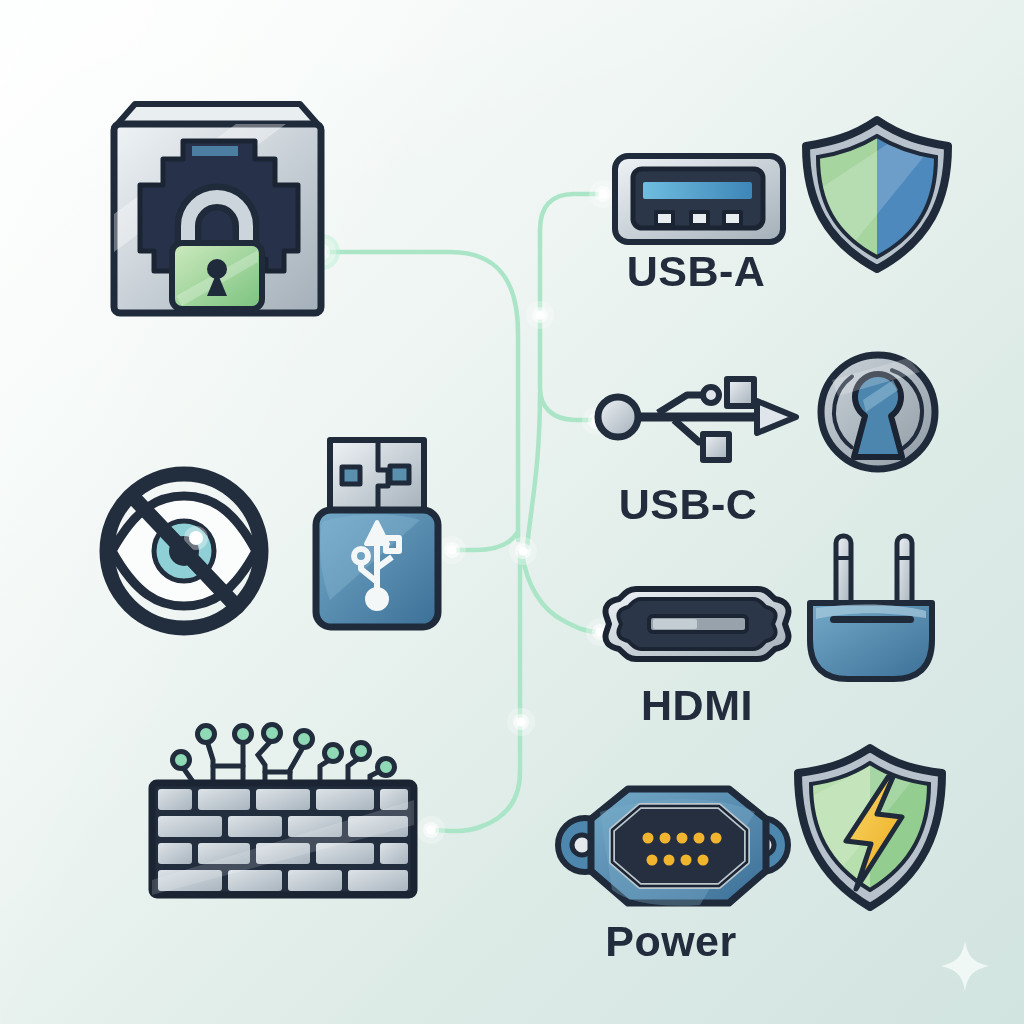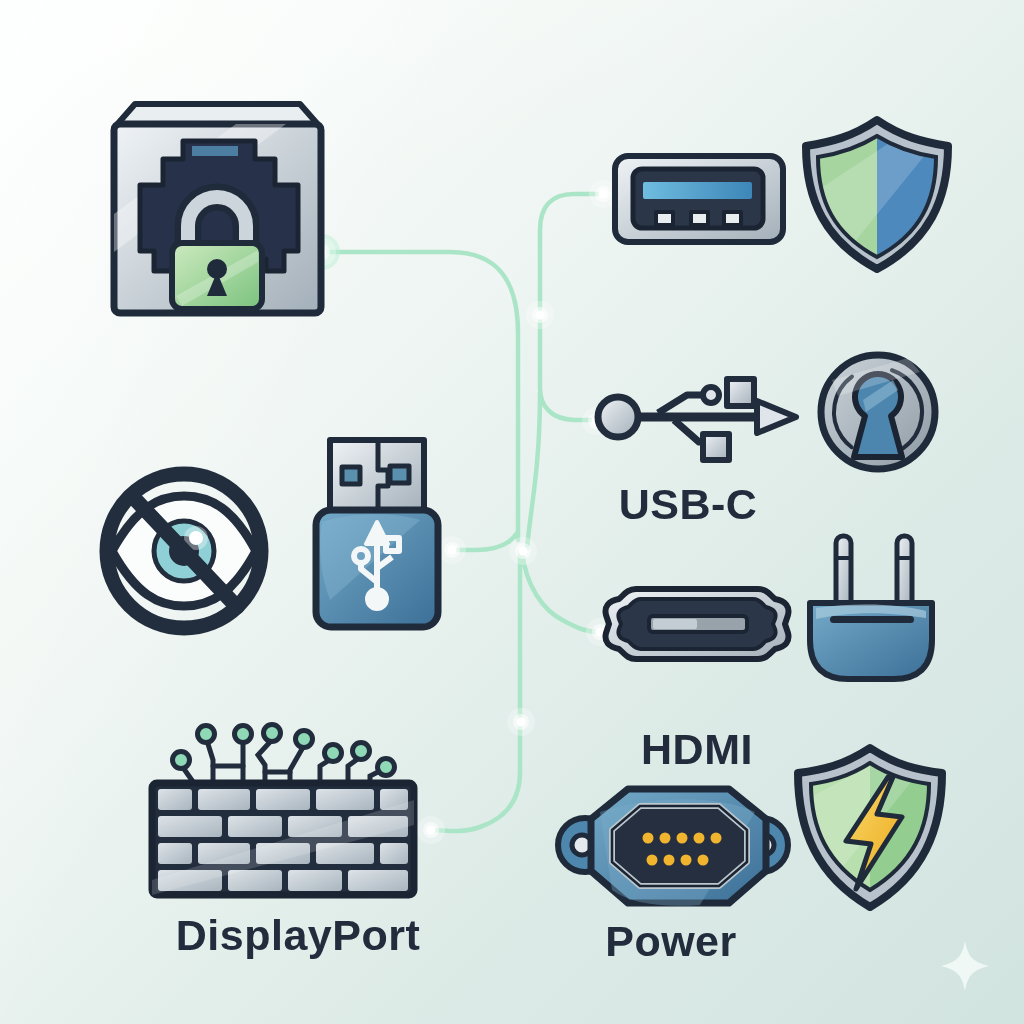--- a/index.html
+++ b/index.html
@@ -261,17 +261,17 @@
       <rect x="870" y="755" width="70" height="140" fill="#93cd90"></rect>
       <path d="M805,800 L920,740 H945 L820,895 Z" fill="#ffffff" opacity="0.18"></path>
     </g>
     <path d="M870,763 C892,777 910,781 929,784 C929,828 913,864 870,890 C827,864 811,828 811,784 C830,781 848,777 870,763 Z" fill="none" stroke="#1f2a3a" stroke-width="4"></path>
     <path d="M888,777 L846,841 L871,844 L856,889 L902,817 L877,814 L893,777 Z" fill="url(#gBolt)" stroke="#1f2a3a" stroke-width="5" stroke-linejoin="round"></path>
   </g>
 
   <path d="M965,941 C968,957 973,962 989,966 C973,970 968,975 965,991 C962,975 957,970 941,966 C957,962 962,957 965,941 Z" fill="#f0f8f5"></path>
 </svg>
 
+  <div class="lbl" style="left:696px;top:247px;">USB-A</div>
   <div class="lbl" style="left:688px;top:480px;">USB-C</div>
-  <div class="lbl" style="left:697px;top:681px;margin-top:44px;">HDMI</div>
-  <div class="lbl" style="left:298px;top:911px;">DisplayPort</div>
+  <div class="lbl" style="left:697px;top:681px;">HDMI</div>
   <div class="lbl" style="left:671px;top:917px;">Power</div>
 </div>
 
 </body></html>

